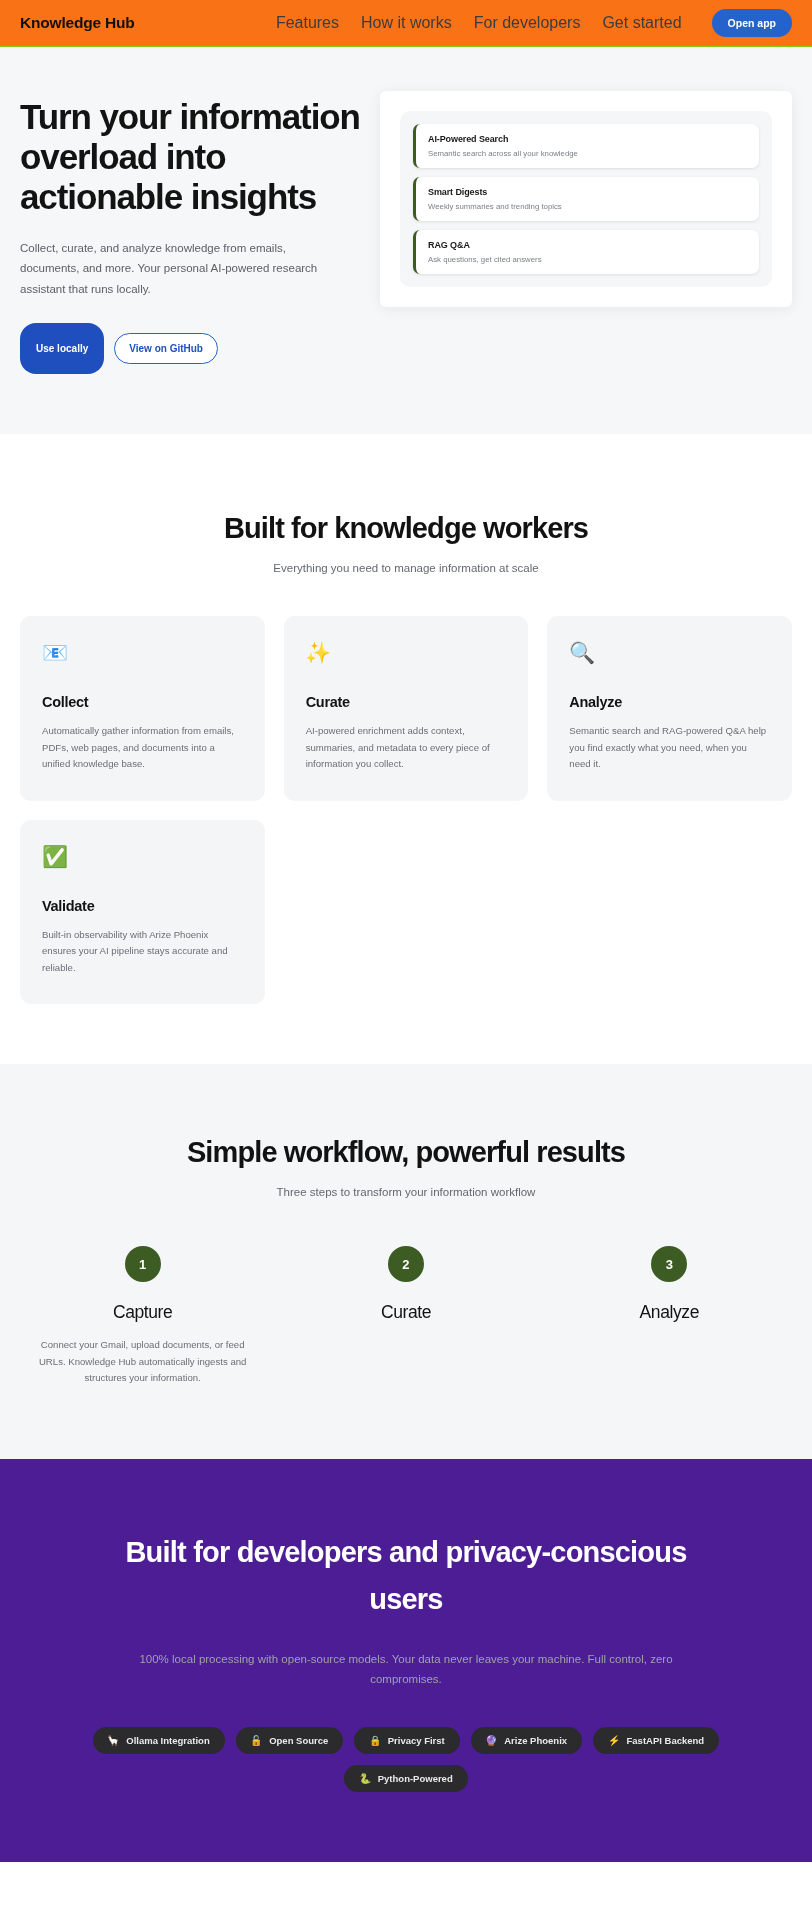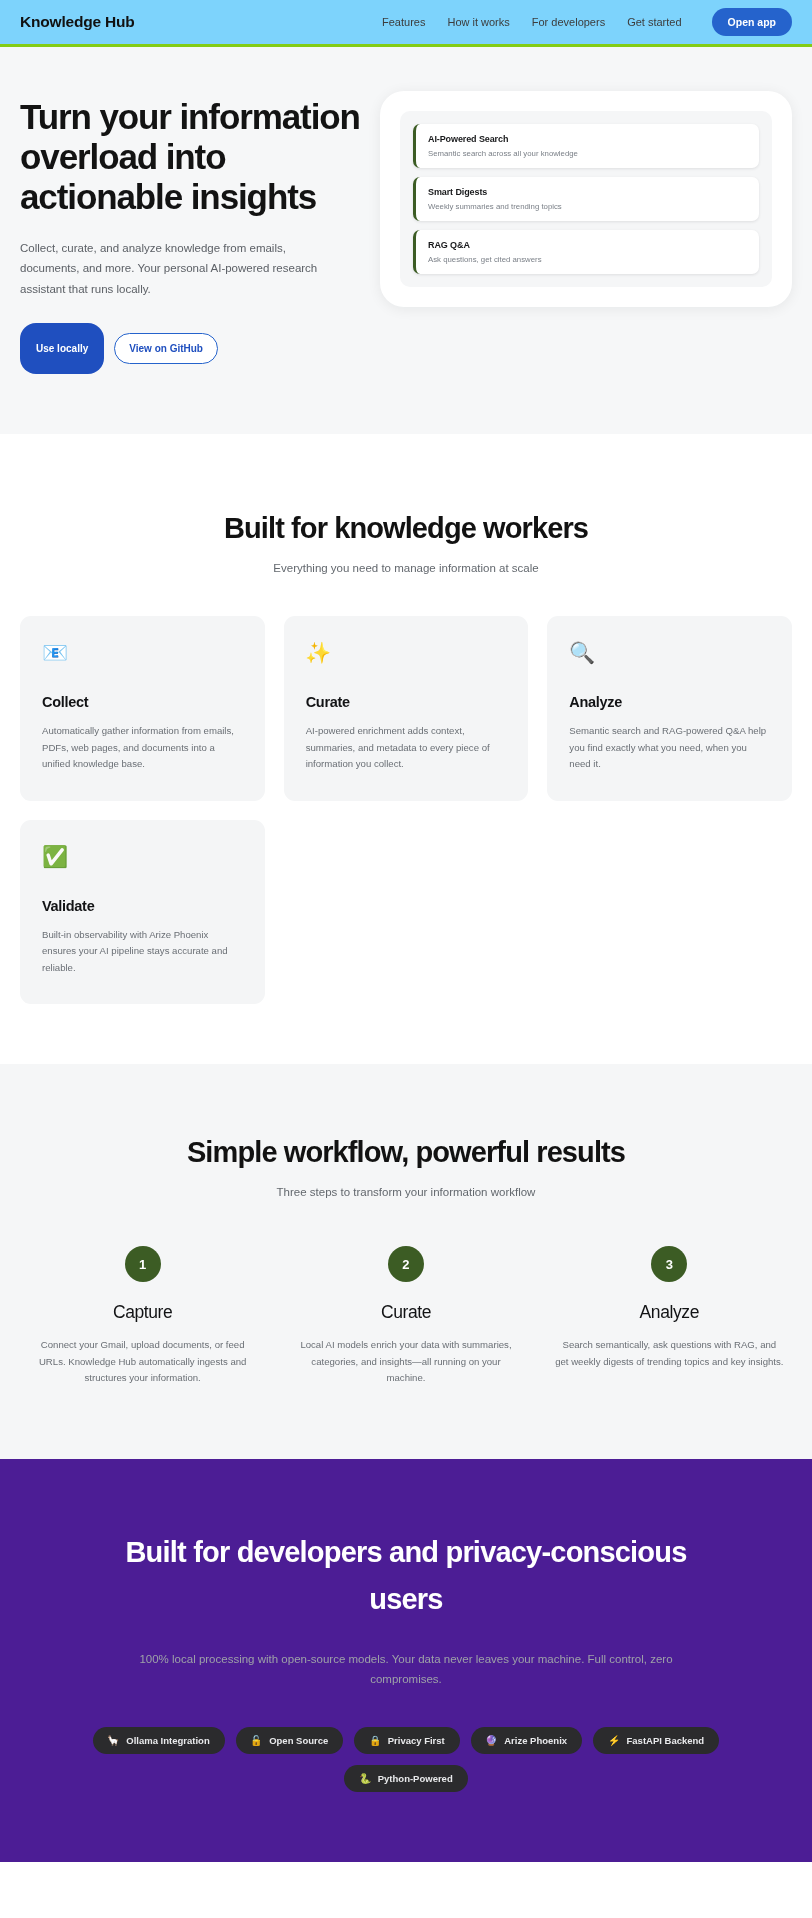--- a/index.html
+++ b/index.html
@@ -7,41 +7,41 @@
     width: 812px;
     background: #ffffff;
     font-family: "Liberation Sans", sans-serif;
     -webkit-font-smoothing: antialiased;
   }
   body { width: 812px; min-height: 1918px; overflow-x: hidden; }
 
   
   .navbar {
     height: 47px;
-    background: #7dd3fc;
-    border-bottom: 3px solid #84cc16;
+    background: #f97316;
+    border-bottom: 1px solid #84cc16;
     display: flex;
     align-items: center;
     padding: 0 20px;
     position: relative;
   }
   .brand {
     font-size: 15.5px;
     font-weight: 700;
     color: #111111;
     letter-spacing: -0.2px;
   }
   .nav-links {
     margin-left: auto;
     display: flex;
     align-items: center;
     gap: 22px;
   }
   .nav-link {
-    font-size: 11px;
+    font-size: 16px;
     color: #3c3c3c;
     text-decoration: none;
     white-space: nowrap;
   }
   .nav-cta {
     background: #2563cc;
     color: #ffffff;
     font-size: 10.5px;
     font-weight: 600;
     padding: 8px 16px;
@@ -94,21 +94,21 @@
     font-weight: 600;
     padding: 9px 14px;
     border-radius: 16px;
     border: 1px solid #2563cc;
     cursor: pointer;
   }
 
   .hero-right {
     flex: 1;
     background: #ffffff;
-    border-radius: 24px;
+    border-radius: 6px;
     padding: 20px;
     box-shadow: 0 2px 14px rgba(20,24,30,0.07);
     margin-top: 2px;
   }
   .hero-panel {
     background: #f5f6f7;
     border-radius: 10px;
     padding: 13px;
     display: flex;
     flex-direction: column;
@@ -338,26 +338,24 @@
   <p class="section-sub">Three steps to transform your information workflow</p>
   <div class="steps">
     <div class="step">
       <div class="step-badge">1</div>
       <div class="step-title">Capture</div>
       <div class="step-desc">Connect your Gmail, upload documents, or feed URLs. Knowledge Hub automatically ingests and structures your information.</div>
     </div>
     <div class="step">
       <div class="step-badge">2</div>
       <div class="step-title">Curate</div>
-      <div class="step-desc">Local AI models enrich your data with summaries, categories, and insights—all running on your machine.</div>
     </div>
     <div class="step">
       <div class="step-badge">3</div>
       <div class="step-title">Analyze</div>
-      <div class="step-desc">Search semantically, ask questions with RAG, and get weekly digests of trending topics and key insights.</div>
     </div>
   </div>
 </section>
 
 <section class="dark">
   <h2 class="dark-title">Built for developers and privacy-conscious users</h2>
   <p class="dark-sub">100% local processing with open-source models. Your data never leaves your machine. Full control, zero compromises.</p>
   <div class="badges">
     <span class="badge">
       <span class="badge-emoji">🦙</span>

